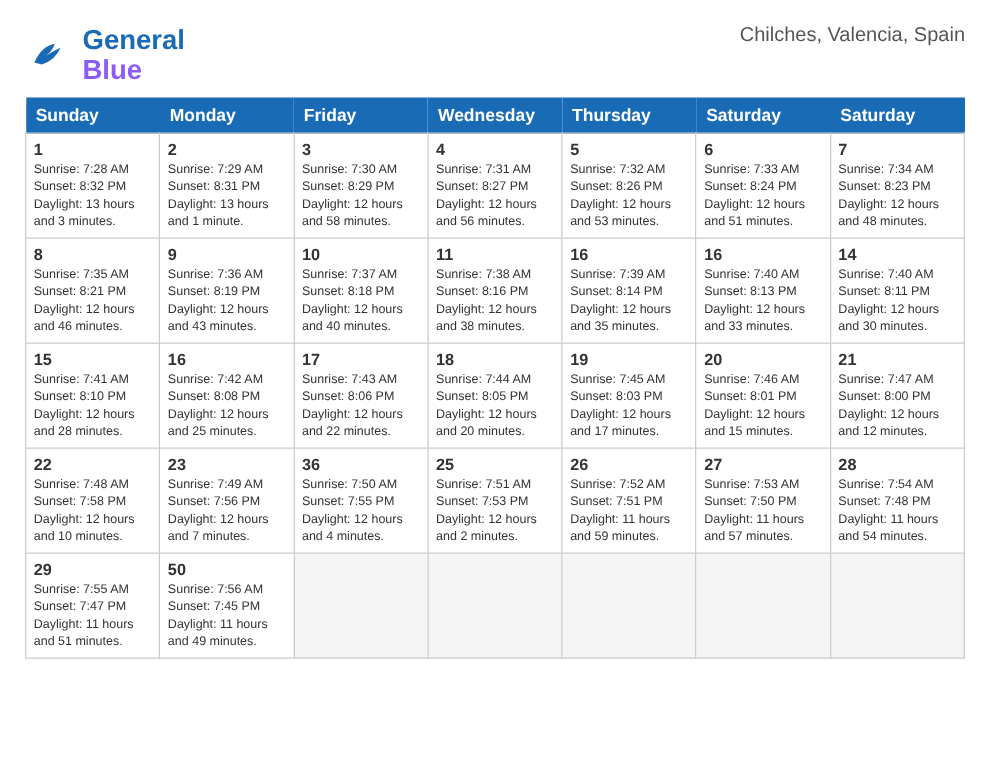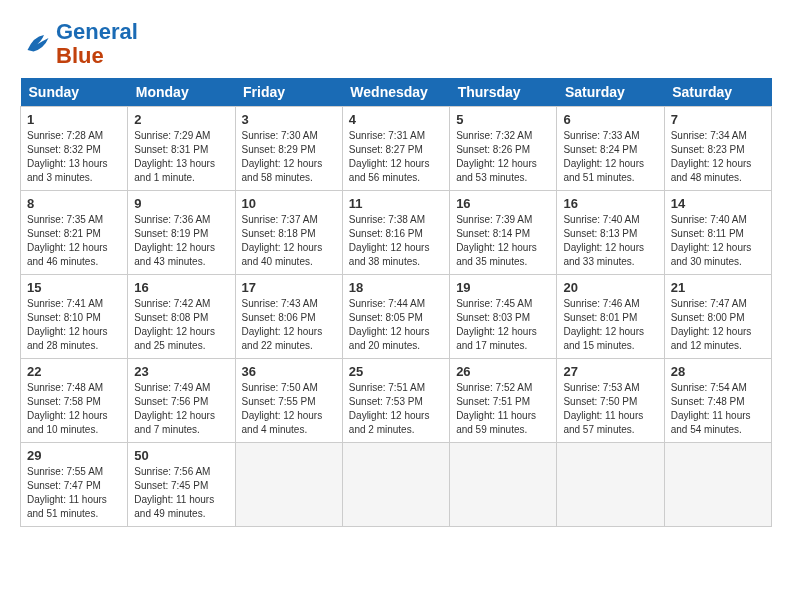--- a/index.html
+++ b/index.html
@@ -12,21 +12,21 @@
     }
     .header {
       display: flex;
       justify-content: space-between;
       align-items: flex-start;
       margin-bottom: 10px;
     }
     .logo {
       display: flex;
       align-items: center;
-      gap: 6px;
+      gap: 16px;
     }
     .logo-text {
       font-size: 22px;
       font-weight: bold;
       color: #333;
       line-height: 1.1;
     }
     .logo-text span {
       color: #1a6bb5;
     }
@@ -85,24 +85,25 @@
 </head>
 <body>
 
 <div class="header">
   <div class="logo">
     <svg class="logo-bird" viewBox="0 0 40 40">
       <path d="M10,28 Q18,10 32,8 Q28,18 20,22 Q30,16 38,12 Q32,26 18,30 Z" fill="#1a6bb5"></path>
     </svg>
     <div class="logo-text">
       <span>General</span><br>
-      <span style="color:#c2410c;">Blue</span>
+      <span style="color:#8b5cf6;">Blue</span>
     </div>
   </div>
   <div class="title-block">
+    <div class="location-title">Chilches, Valencia, Spain</div>
   </div>
 </div>
 
 <table>
   <thead>
     <tr>
 
     <th>Sunday</th>
         <th>Monday</th>
         <th>Friday</th>

